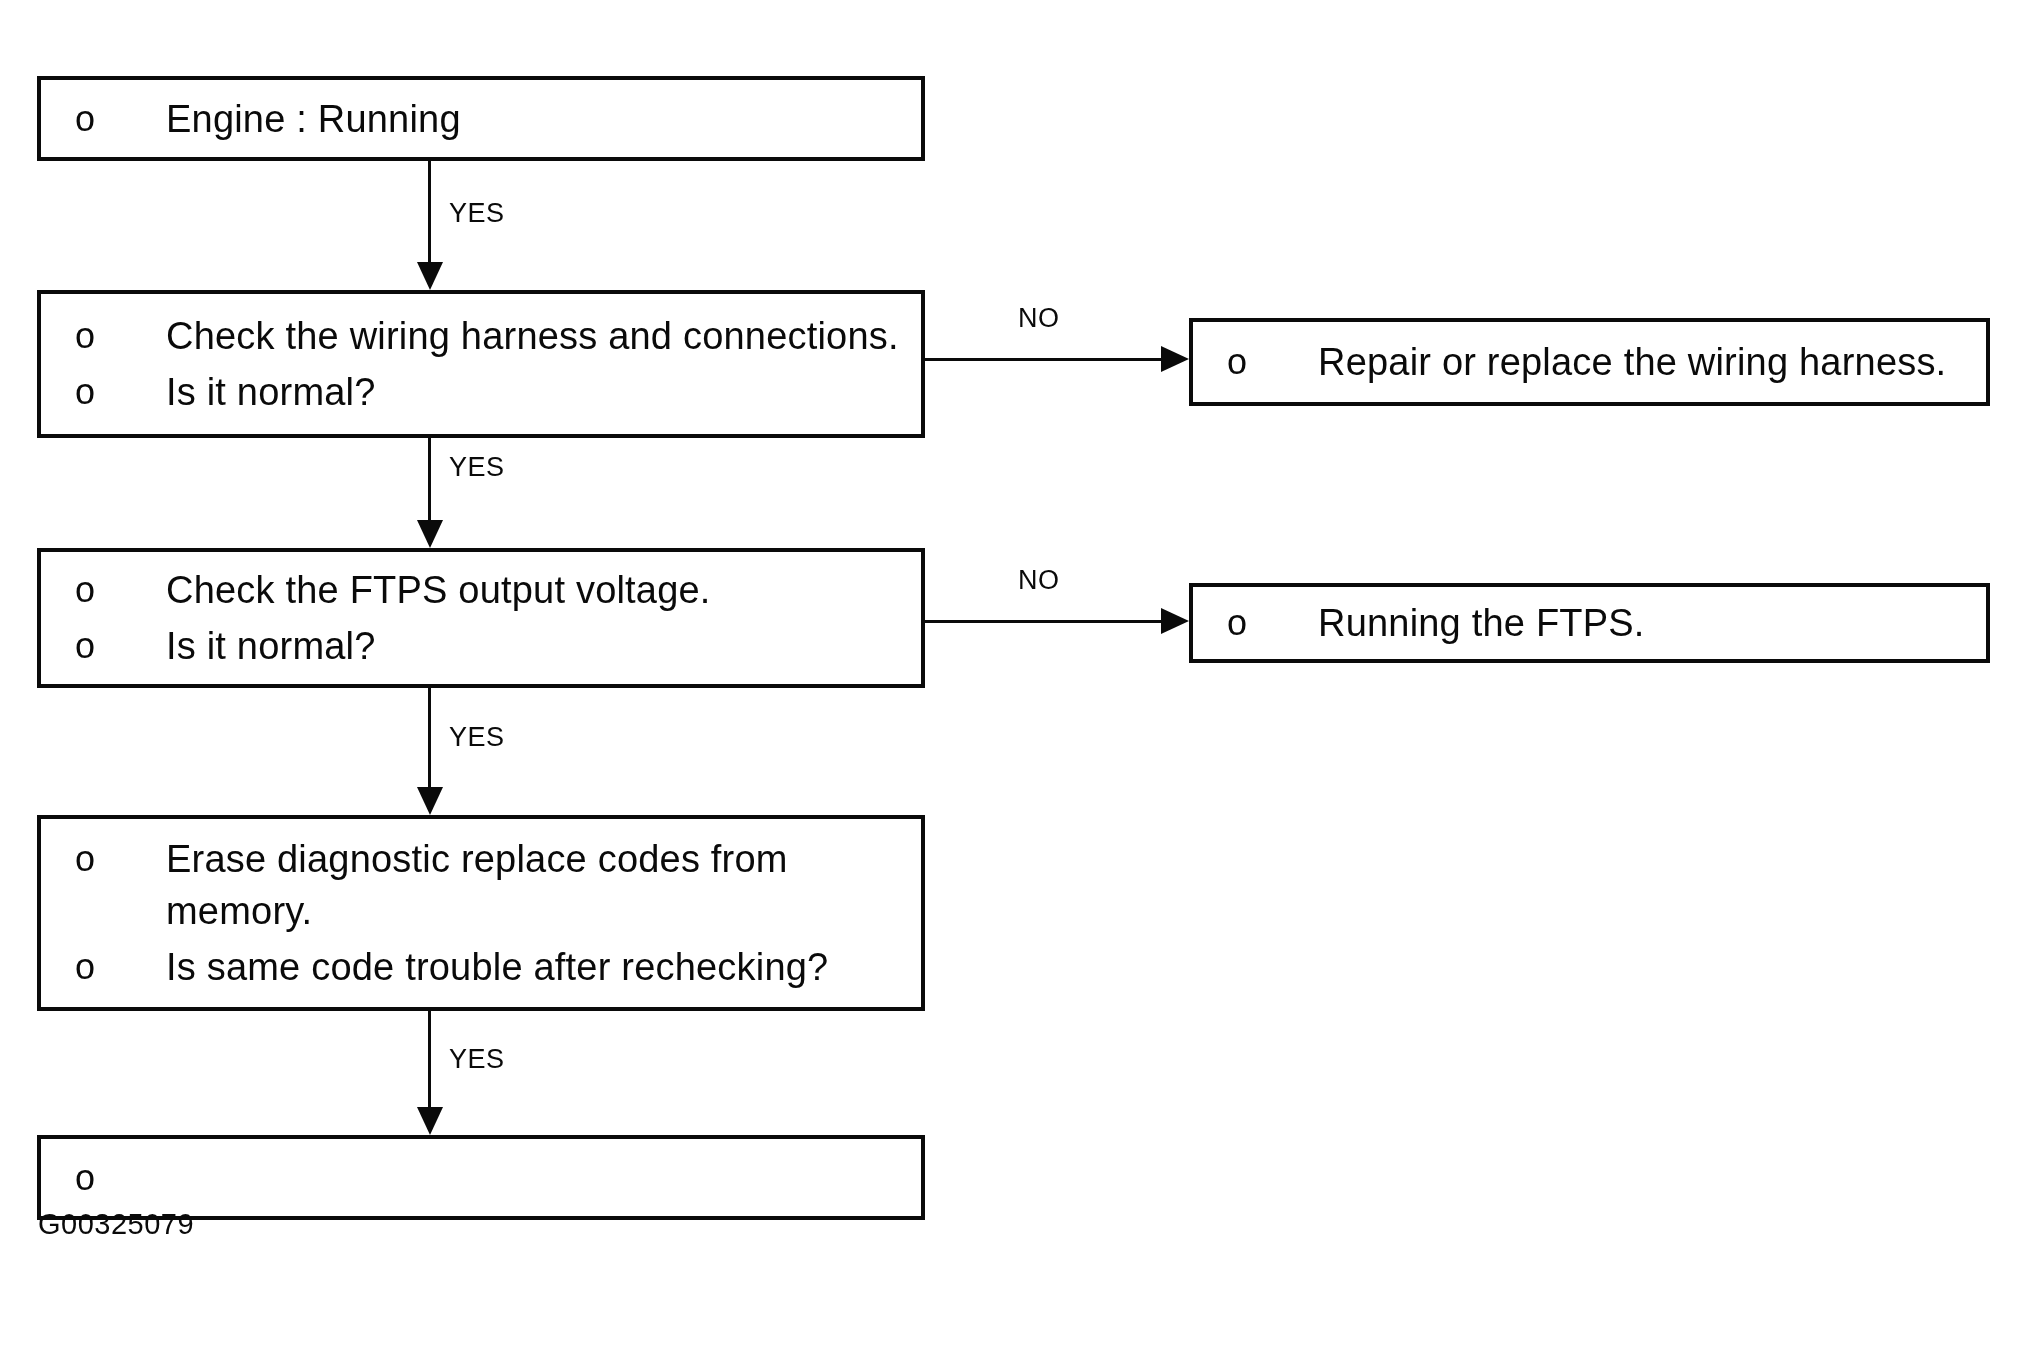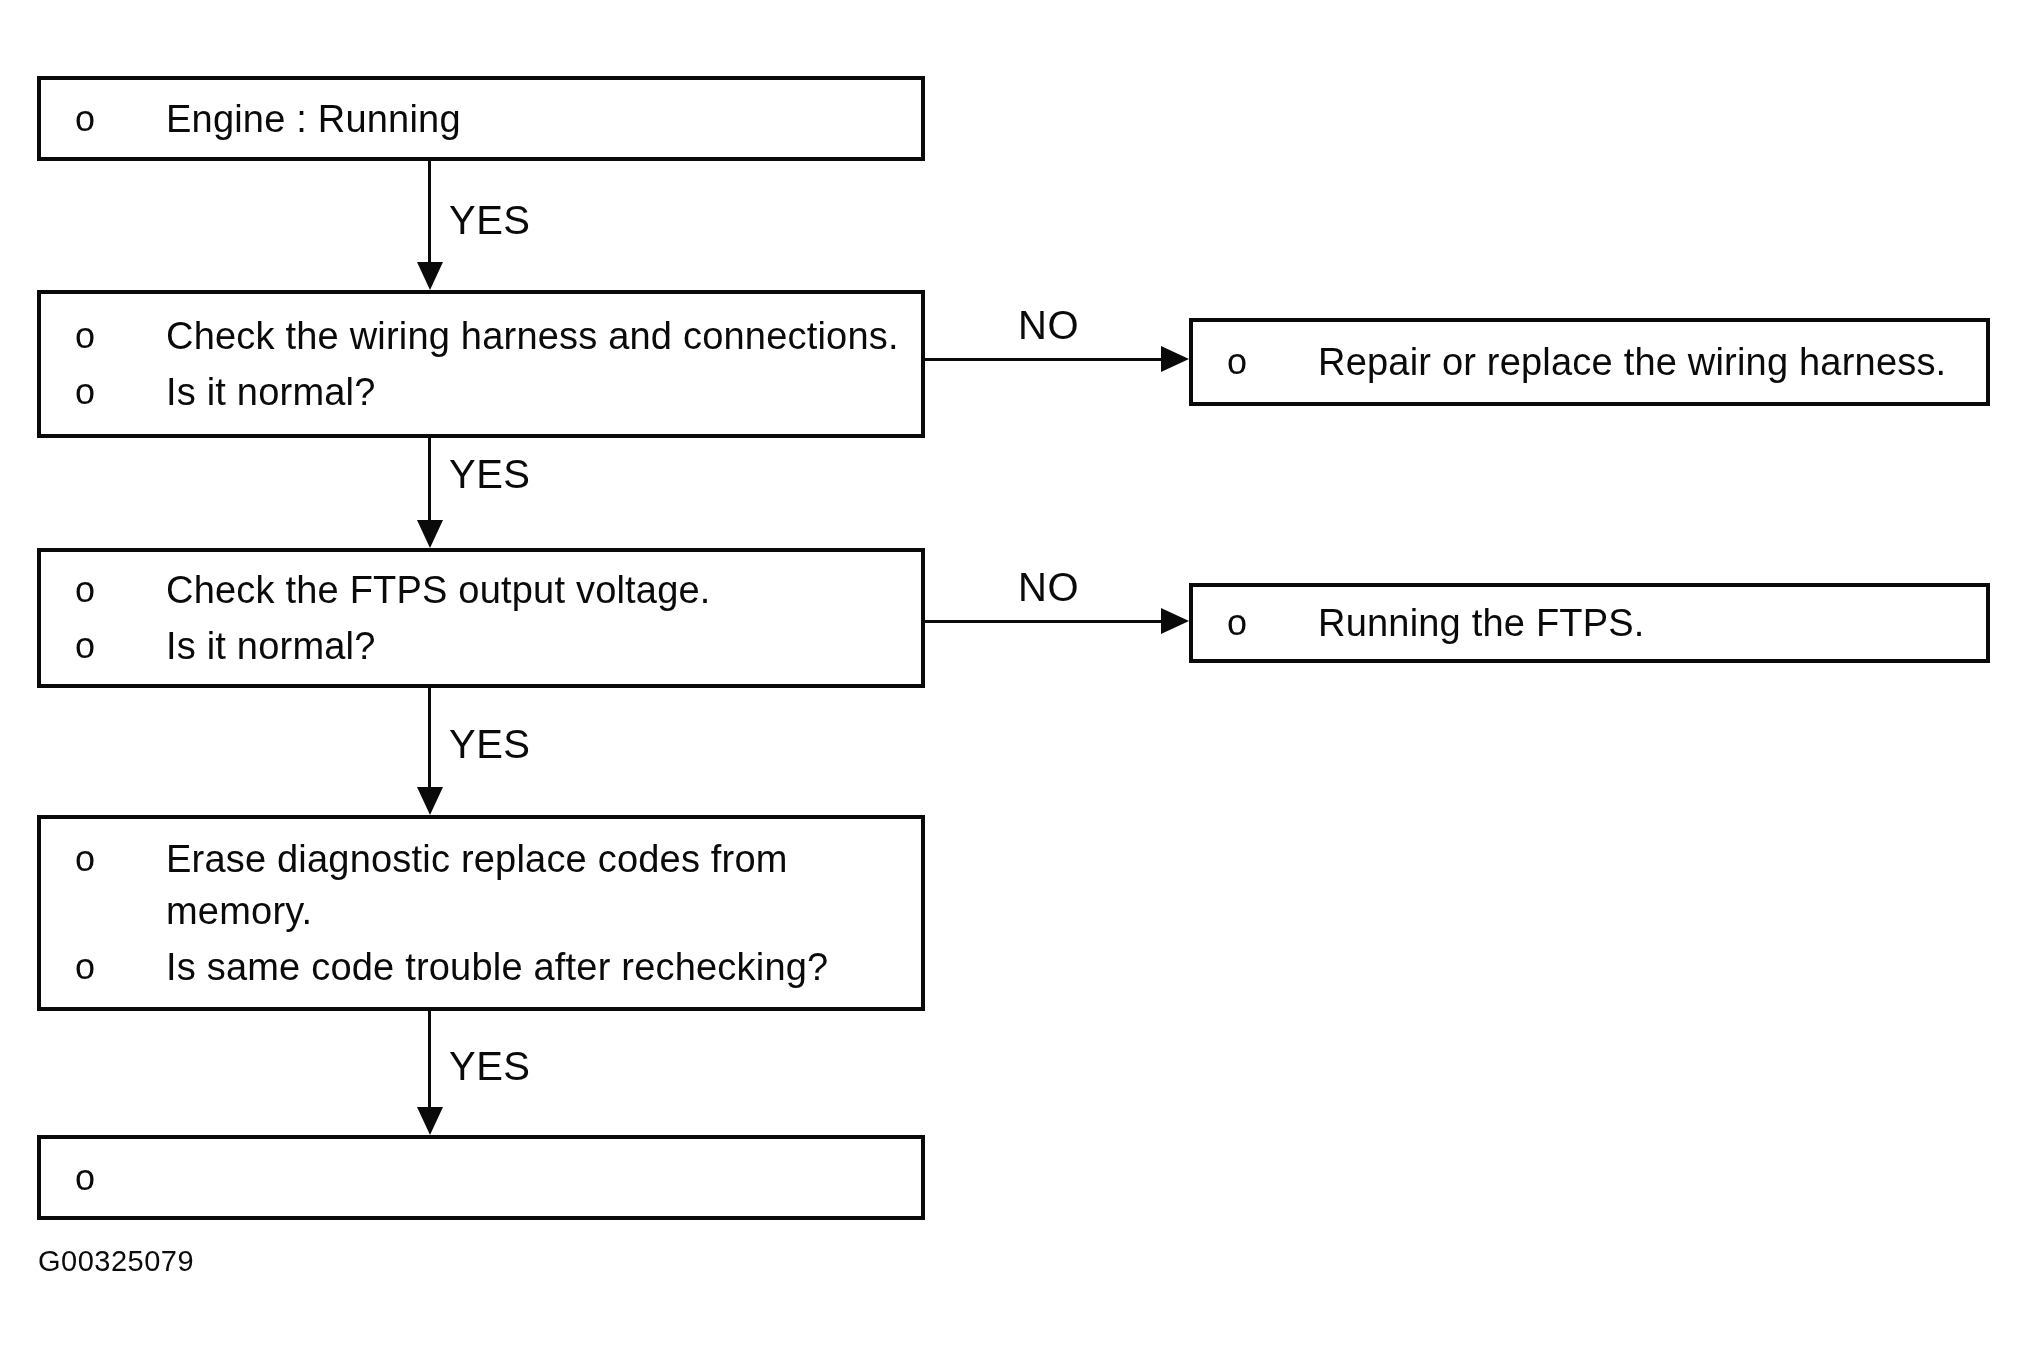--- a/index.html
+++ b/index.html
@@ -67,21 +67,21 @@
   .arrow-right {
     position: absolute;
     width: 0;
     height: 0;
     border-top: 13px solid transparent;
     border-bottom: 13px solid transparent;
     border-left: 28px solid #0a0a0a;
   }
   .edge-label {
     position: absolute;
-    font-size: 40px;
+    font-size: 27px;
     letter-spacing: 0.5px;
   }
   .caption {
     position: absolute;
     font-size: 29px;
     letter-spacing: 0.5px;
   }
 </style>
 </head>
 <body>
@@ -165,15 +165,15 @@
   <div class="vline" style="left:428px; top:1011px; height:98px;"></div>
   <div class="arrow-down" style="left:417px; top:1107px;"></div>
   <div class="edge-label" style="left:449px; top:1044px;">YES</div>
 
   <div class="box" style="left:37px; top:1135px; width:888px; height:85px;">
     <div class="row">
       <span class="bullet">o</span>
     </div>
   </div>
 
-  <div class="caption" style="left:38px; top:1245px;">G00325079</div>
+  <div class="caption" style="left:38px; top:1208px;">G00325079</div>
 
 </div>
 
 </body></html>

